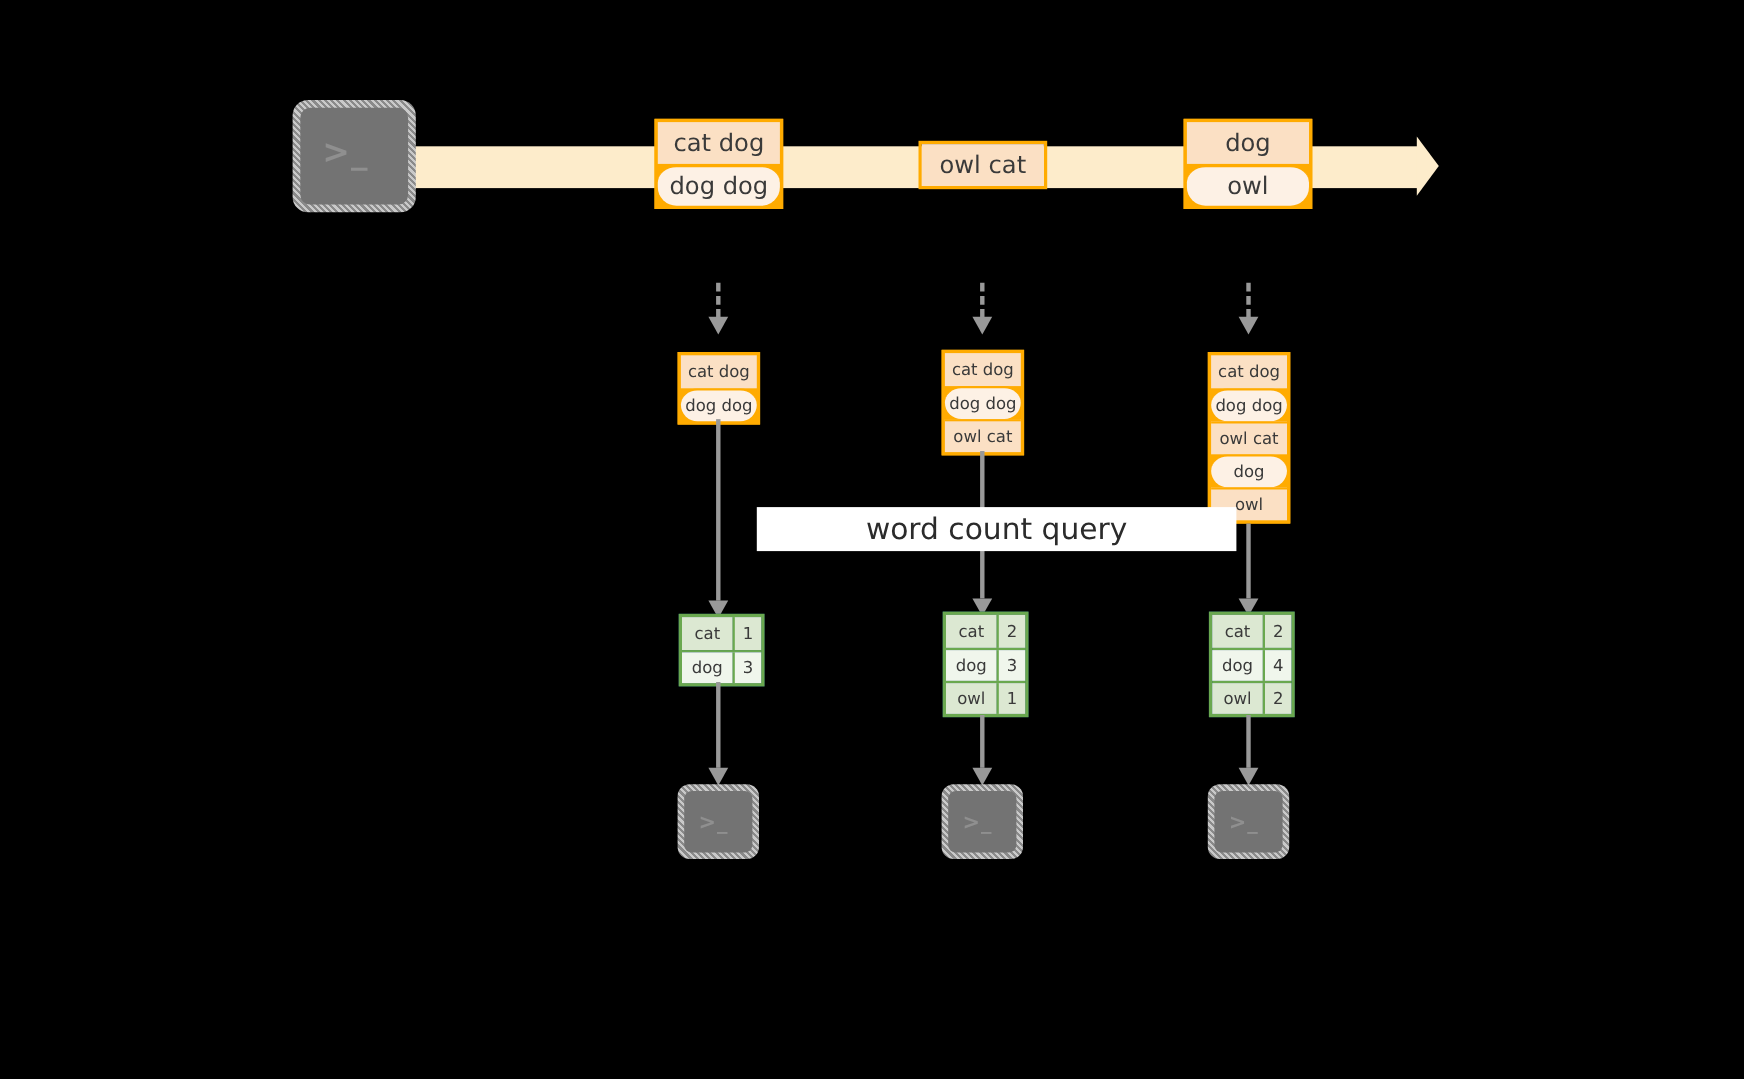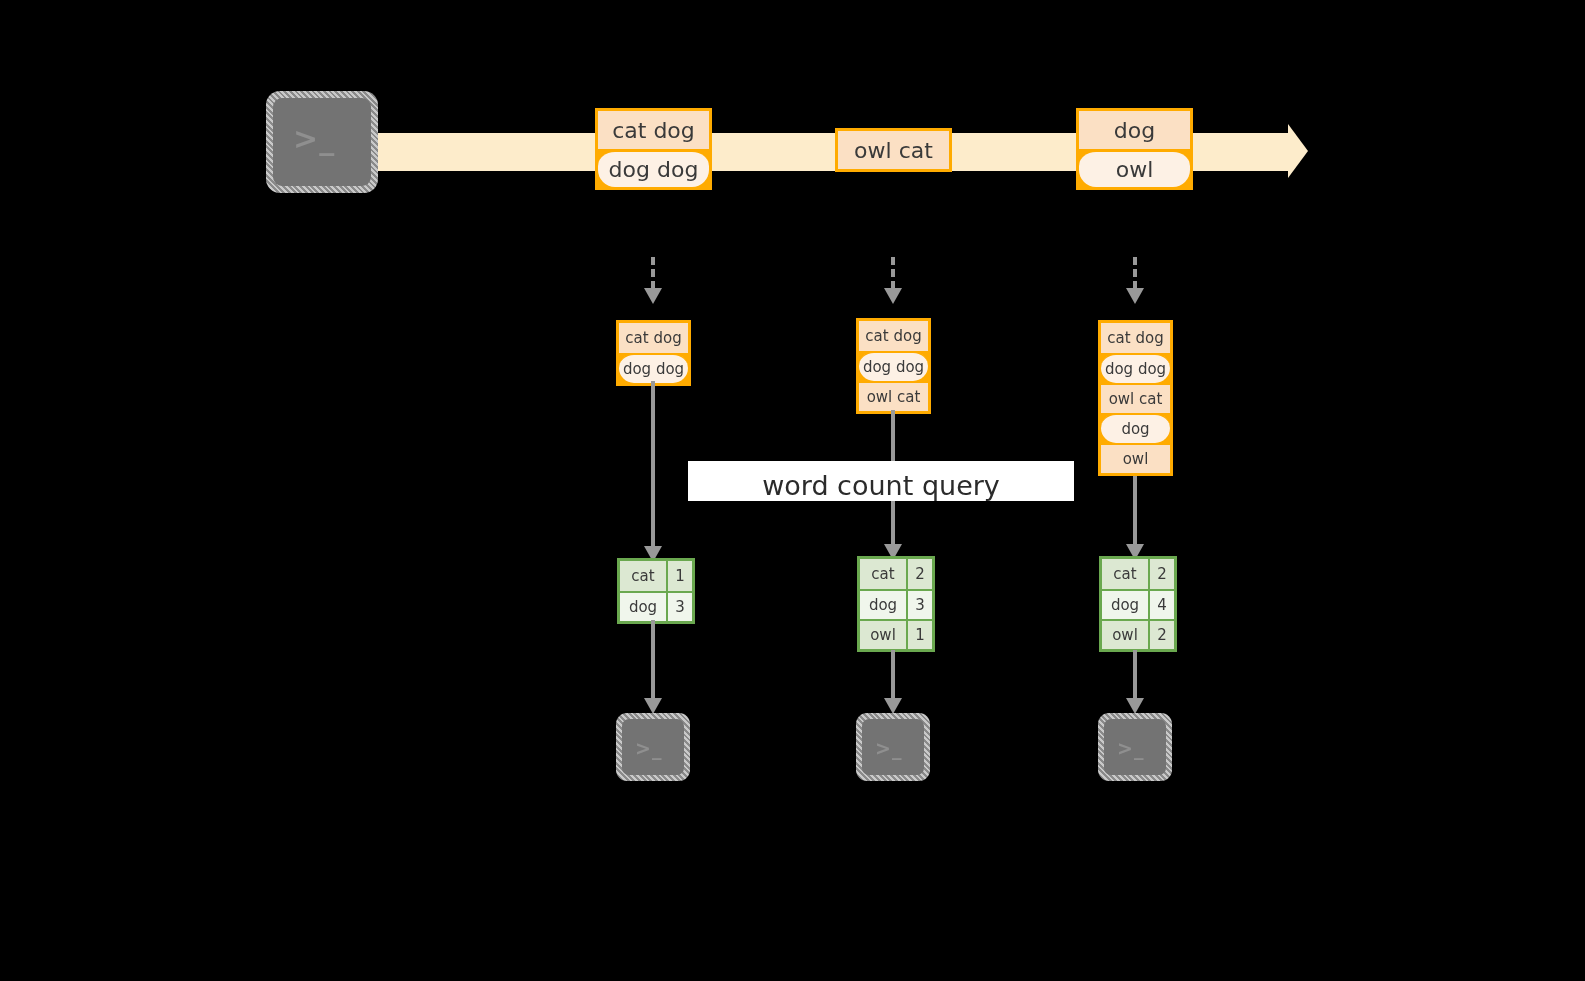--- a/index.html
+++ b/index.html
@@ -124,24 +124,24 @@
     width: 0; height: 0;
     border-left: 9px solid transparent;
     border-right: 9px solid transparent;
     border-top: 16px solid #999999;
   }
 
   
   .banner {
     position: absolute;
     left: 688px; top: 461px;
-    width: 386px; height: 40px;
+    width: 436px; height: 40px;
     background: #ffffff;
     display: flex;
-    align-items: flex-end;
+    align-items: center;
     justify-content: center;
   }
   .banner-label {
     font-size: 27px;
     color: #2b2b2b;
     white-space: nowrap;
   }
 </style>
 </head>
 <body>

